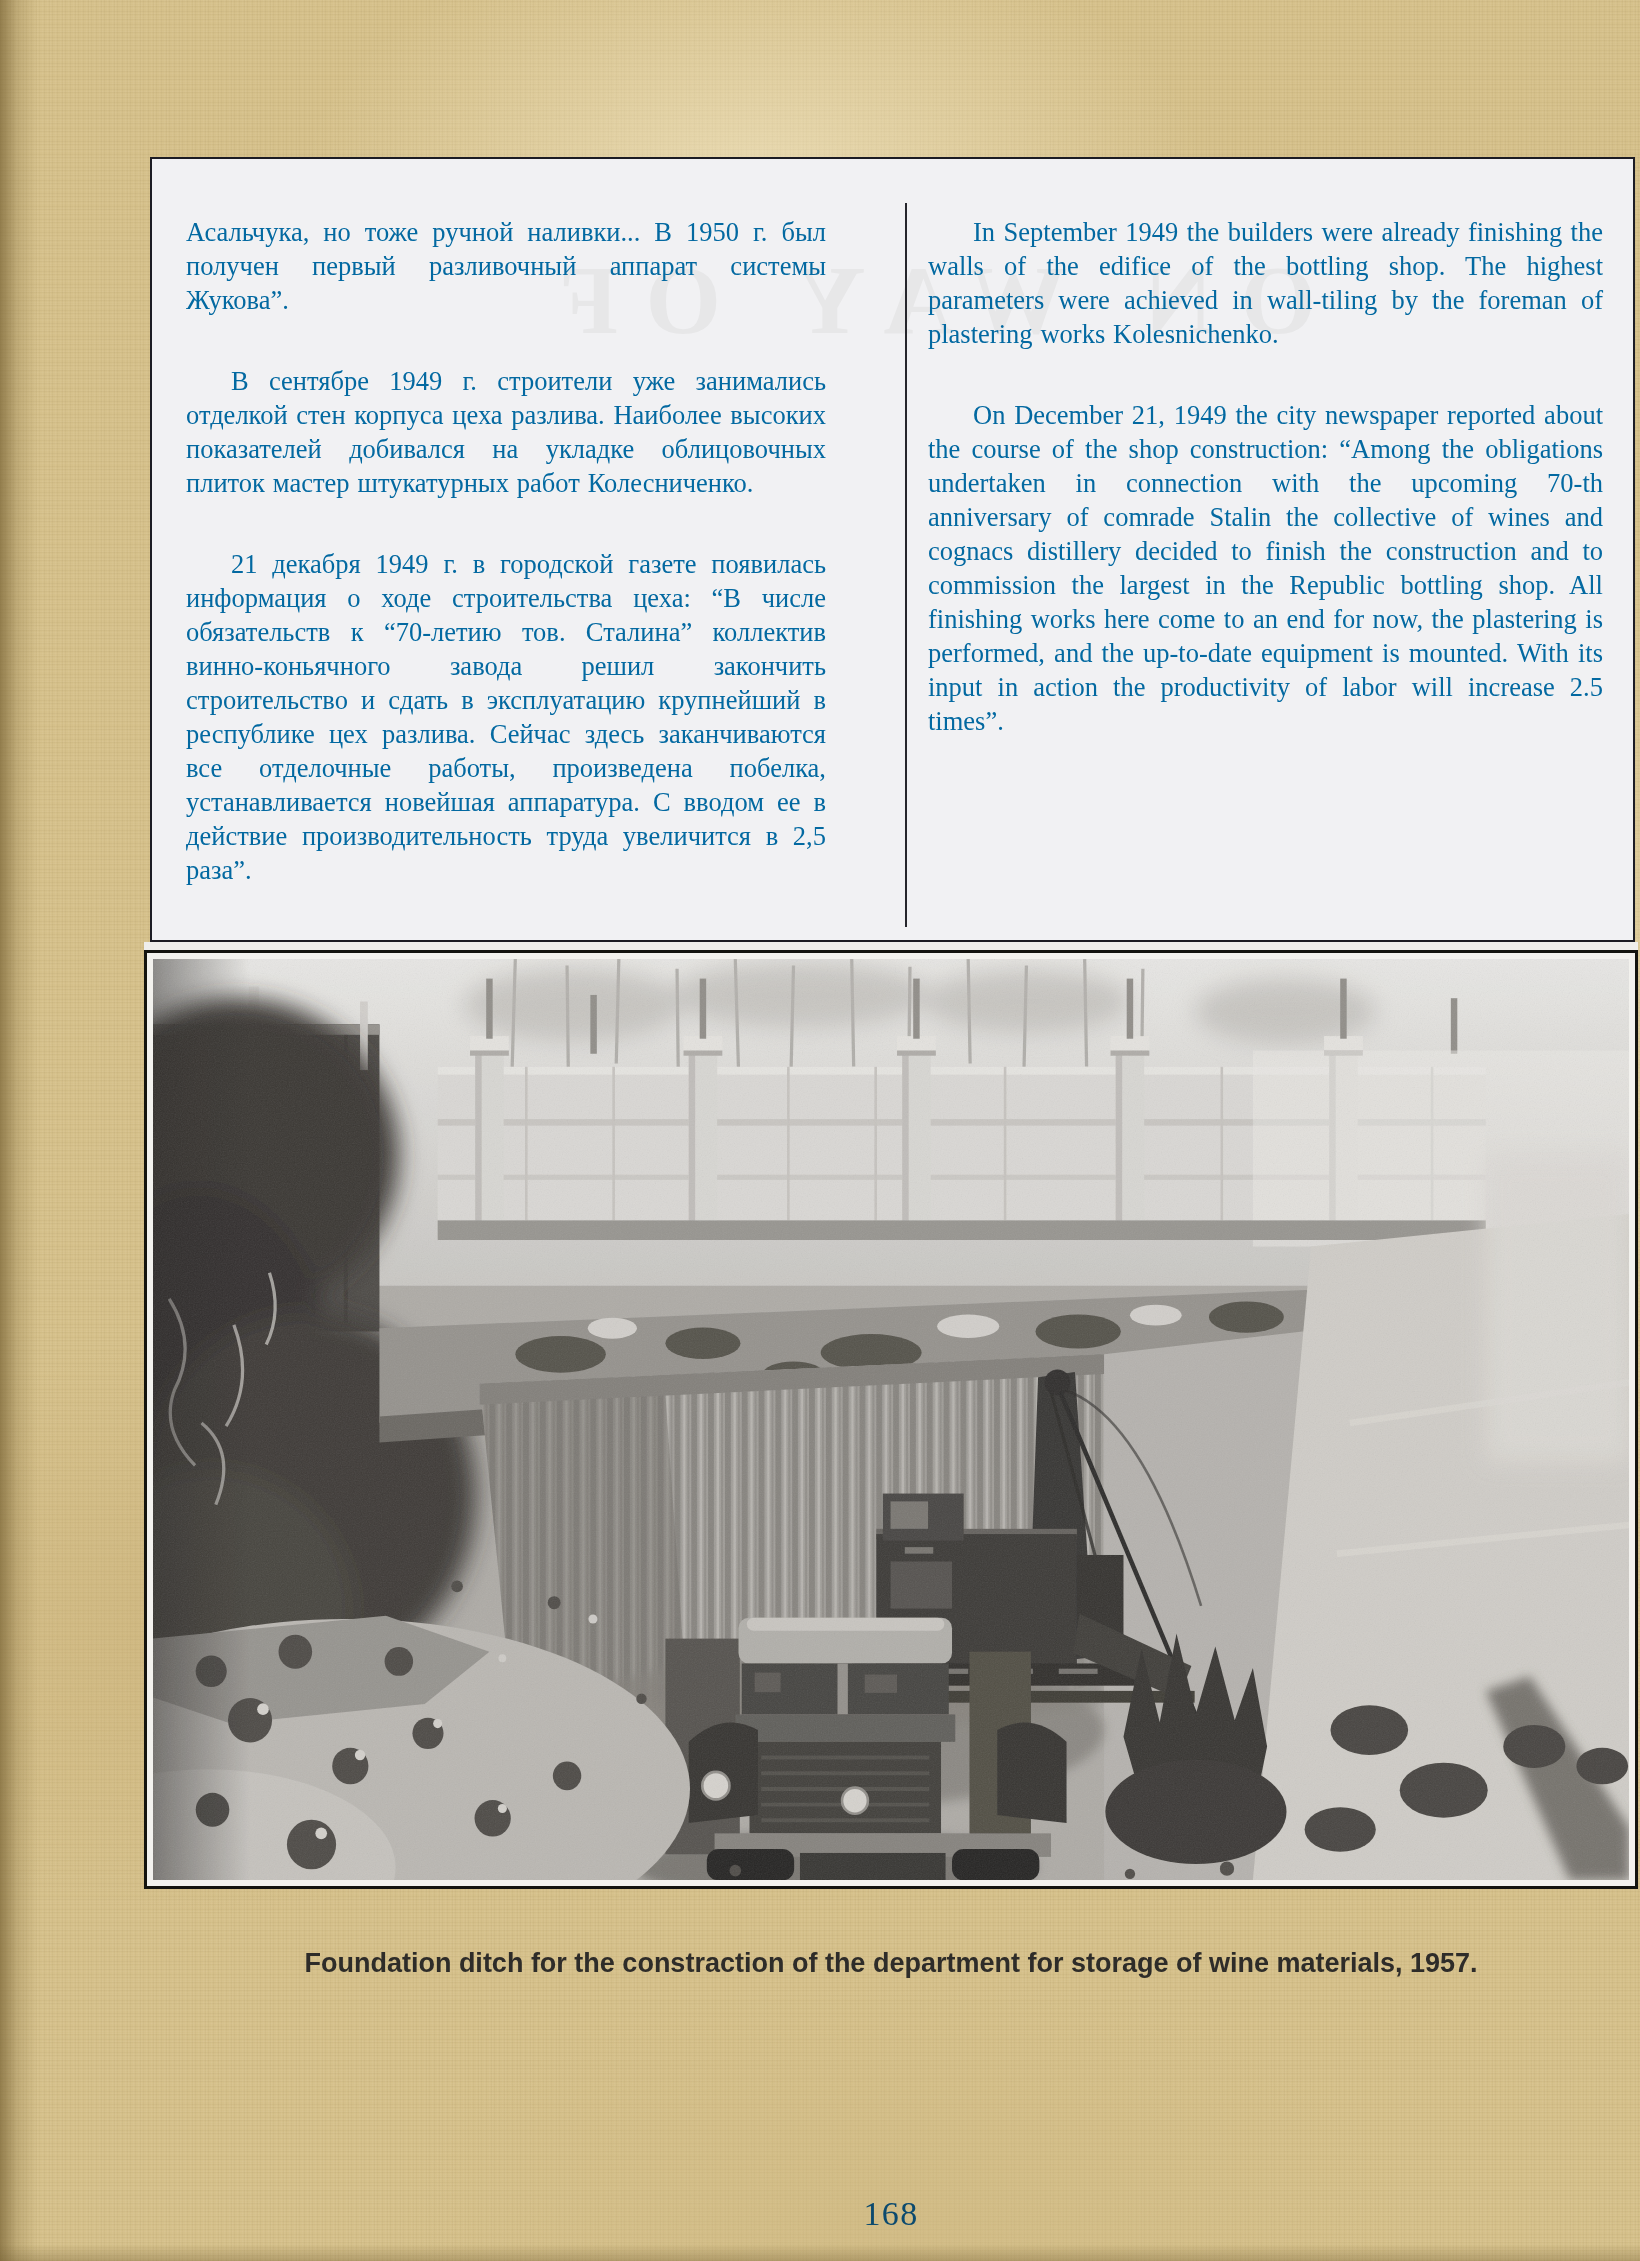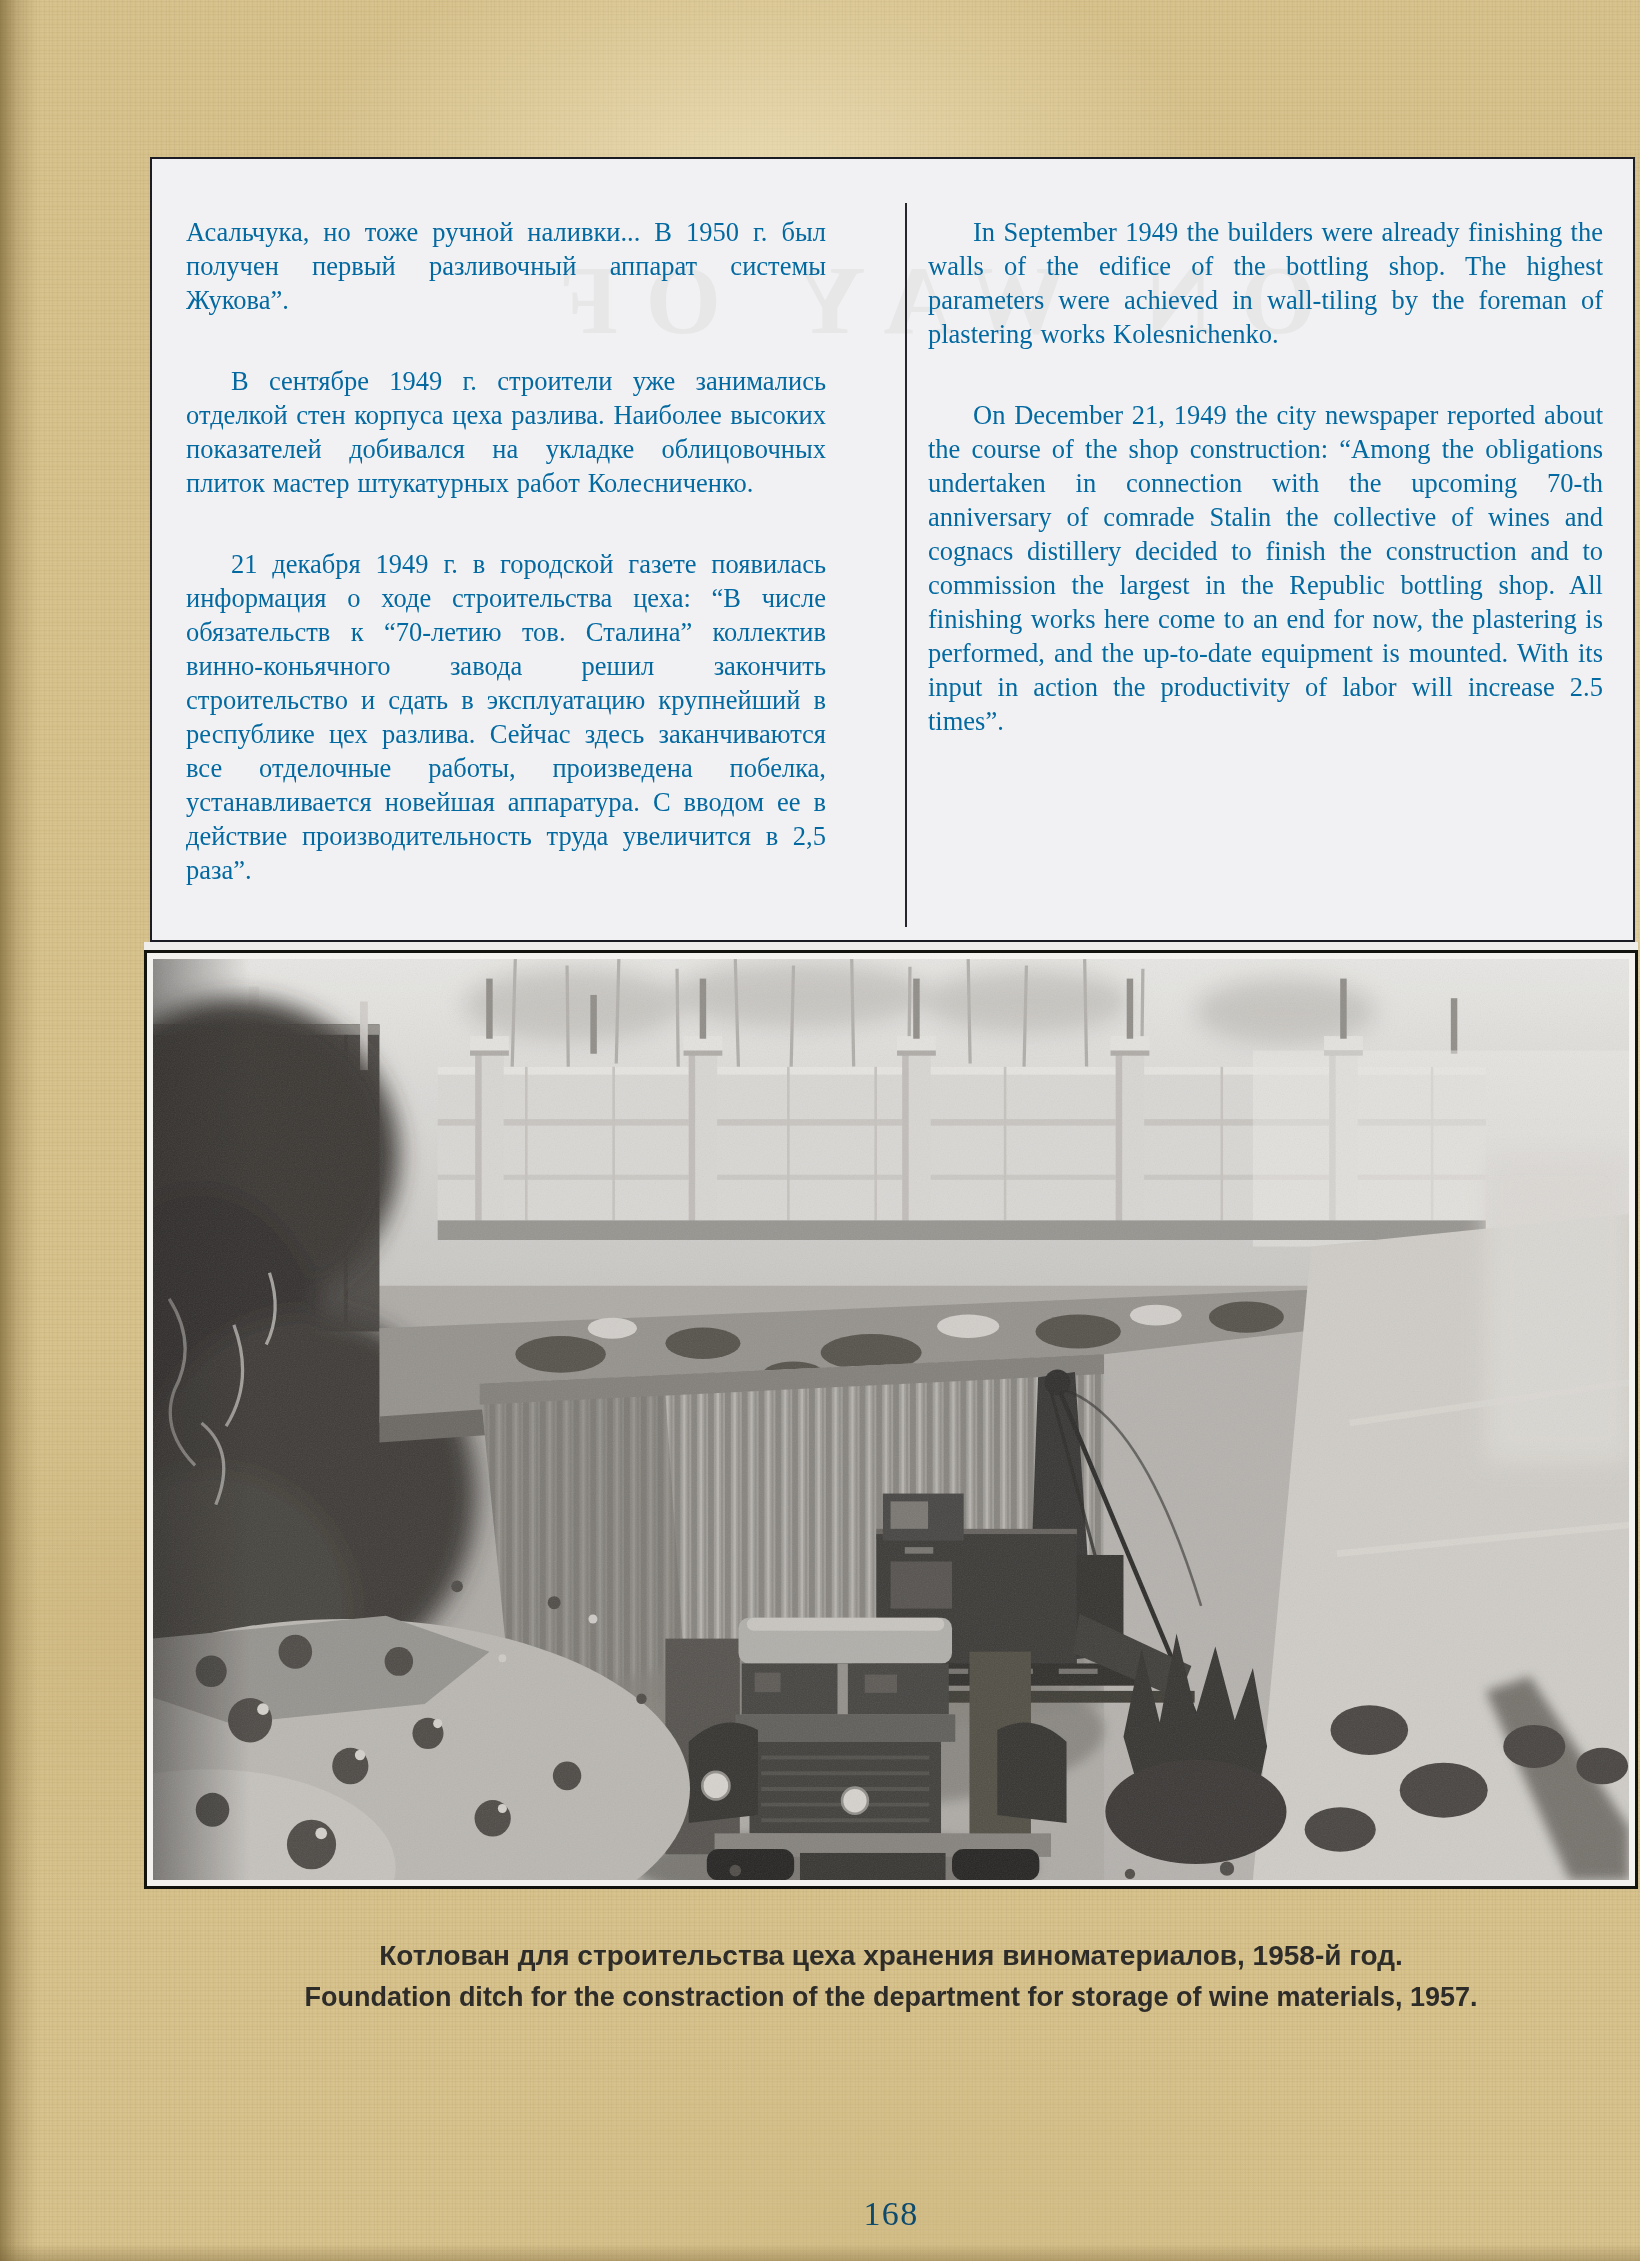--- a/index.html
+++ b/index.html
@@ -366,18 +366,17 @@
         <circle cx="540" cy="1070" r="6"></circle>
     </g>
 
     <rect x="0" y="0" width="150" height="1410" fill="url(#leftedge)"></rect>
     <rect width="2282" height="1410" fill="#f6f5f2" opacity="0.07"></rect>
     <rect width="2282" height="1410" filter="url(#grain)" opacity="0.32"></rect>
   </svg>
 </div>
 
 <div class="caption-block">
-  <div class="caption-ru" lang="ru">Котлован для строительства цеха хранения виноматериалов, 1958-й год.</div>
   <div class="caption-en" lang="en">Foundation ditch for the constraction of the department for storage of wine materials, 1957.</div>
 </div>
 
 <div class="page-number">168</div>
 
 
 </body></html>

